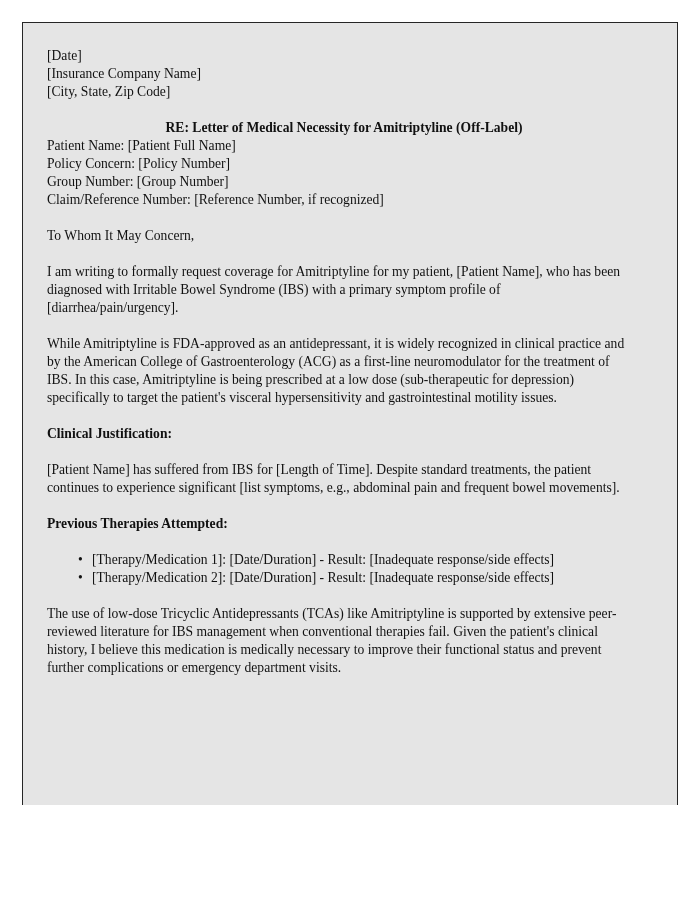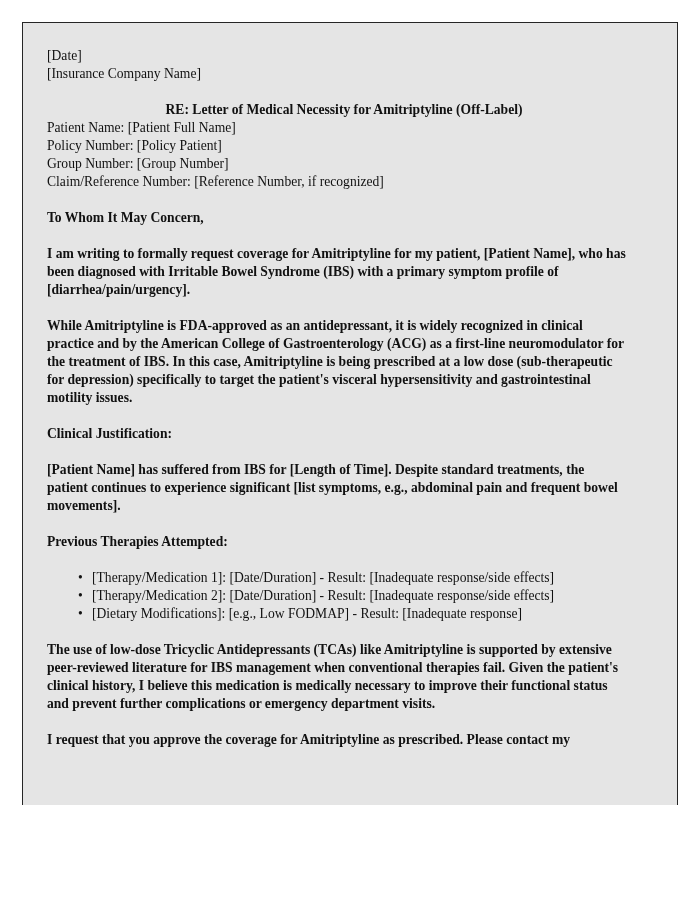--- a/index.html
+++ b/index.html
@@ -48,21 +48,20 @@
     margin-bottom: 0;
   }
   .addr-line,
   .meta-line,
   .para-line {
     display: block;
     white-space: nowrap;
   }
   .para {
     margin: 0 15px 18px 0;
-    font-weight: bold;
   }
   .heading {
     font-weight: bold;
     margin: 13px 0 18px 0;
   }
   .re-line {
     font-weight: bold;
     display: block;
     white-space: nowrap;
     text-align: center;
@@ -89,46 +88,45 @@
 </style>
 </head>
 <body>
 
 <div id="page-sheet">
   <div id="doc-body">
 
     <div class="block">
       <span class="addr-line">[Date]</span>
       <span class="addr-line">[Insurance Company Name]</span>
+      <span class="addr-line">[City, State, Zip Code]</span>
     </div>
 
     <div class="block">
       <span class="re-line">RE: Letter of Medical Necessity for Amitriptyline (Off-Label)</span>
       <span class="meta-line">Patient Name: [Patient Full Name]</span>
-      <span class="meta-line">Policy Number: [Policy Patient]</span>
+      <span class="meta-line">Policy Concern: [Policy Number]</span>
       <span class="meta-line">Group Number: [Group Number]</span>
       <span class="meta-line">Claim/Reference Number: [Reference Number, if recognized]</span>
     </div>
 
     <p class="para">To Whom It May Concern,</p>
 
     <p class="para">I am writing to formally request coverage for Amitriptyline for my patient, [Patient Name], who has been diagnosed with Irritable Bowel Syndrome (IBS) with a primary symptom profile of [diarrhea/pain/urgency].</p>
 
     <p class="para">While Amitriptyline is FDA-approved as an antidepressant, it is widely recognized in clinical practice and by the American College of Gastroenterology (ACG) as a first-line neuromodulator for the treatment of IBS. In this case, Amitriptyline is being prescribed at a low dose (sub-therapeutic for depression) specifically to target the patient's visceral hypersensitivity and gastrointestinal motility issues.</p>
 
     <p class="heading">Clinical Justification:</p>
 
     <p class="para">[Patient Name] has suffered from IBS for [Length of Time]. Despite standard treatments, the patient continues to experience significant [list symptoms, e.g., abdominal pain and frequent bowel movements].</p>
 
     <p class="heading">Previous Therapies Attempted:</p>
 
     <ul class="therapy-list">
       <li>[Therapy/Medication 1]: [Date/Duration] - Result: [Inadequate response/side effects]</li>
       <li>[Therapy/Medication 2]: [Date/Duration] - Result: [Inadequate response/side effects]</li>
-      <li>[Dietary Modifications]: [e.g., Low FODMAP] - Result: [Inadequate response]</li>
     </ul>
 
     <p class="para">The use of low-dose Tricyclic Antidepressants (TCAs) like Amitriptyline is supported by extensive peer-reviewed literature for IBS management when conventional therapies fail. Given the patient's clinical history, I believe this medication is medically necessary to improve their functional status and prevent further complications or emergency department visits.</p>
 
-    <p class="para tight">I request that you approve the coverage for Amitriptyline as prescribed. Please contact my</p>
 
   </div>
 </div>
 
 </body></html>

